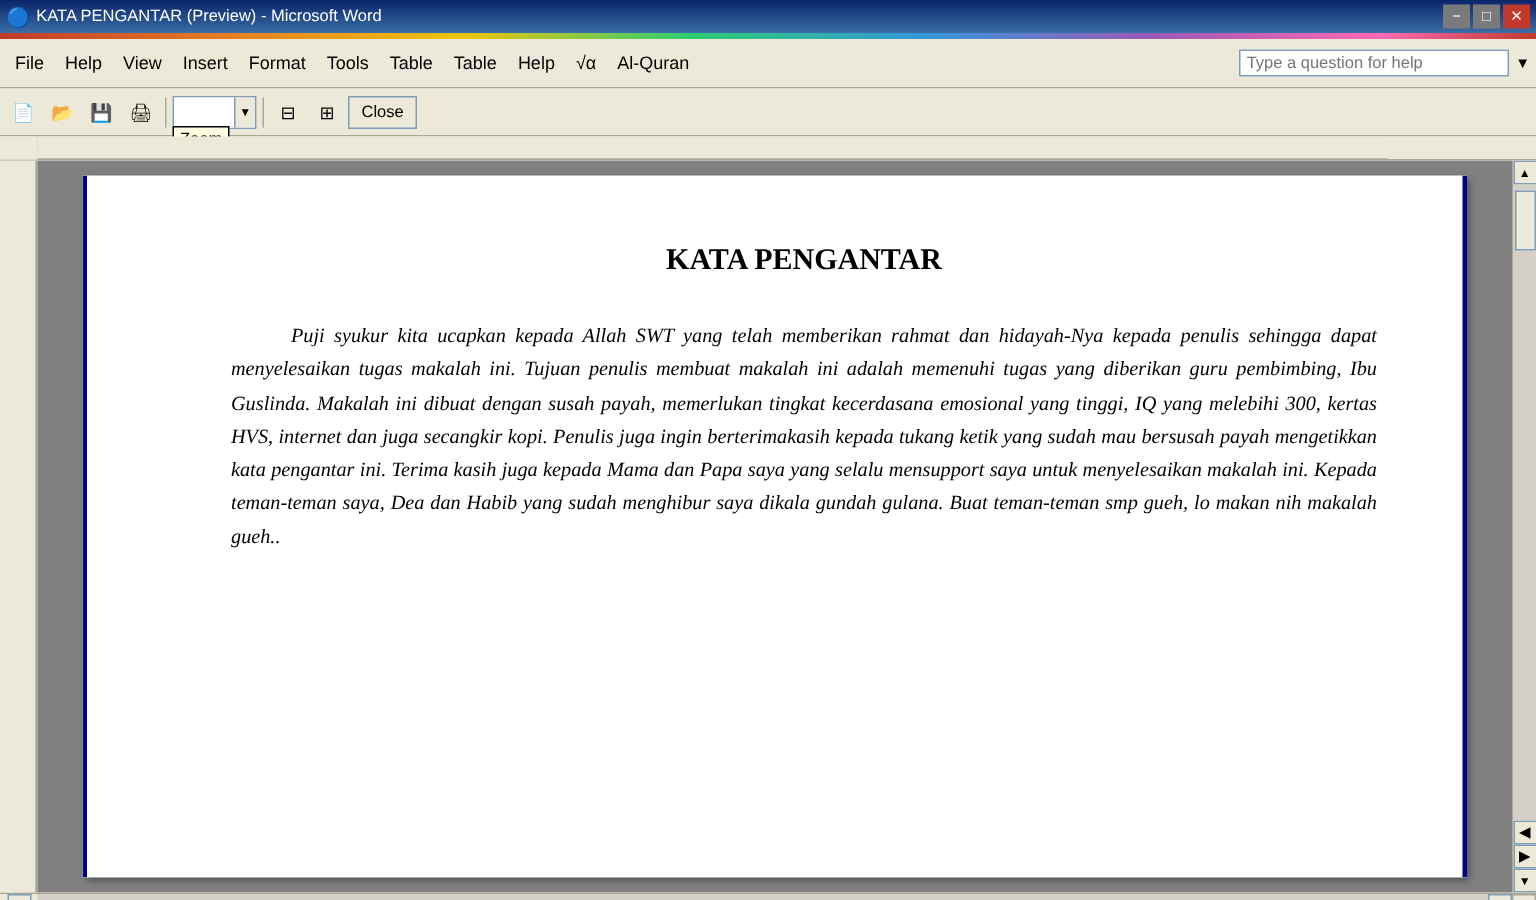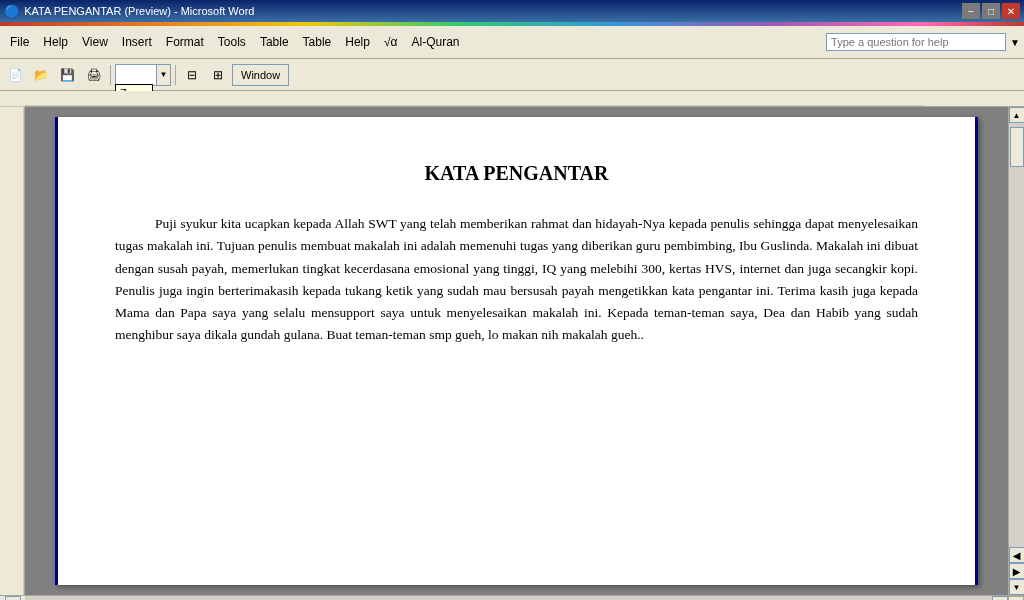--- a/index.html
+++ b/index.html
@@ -197,20 +197,21 @@
     
     .page-wrapper {
       position: absolute;
       top: 10px;
       left: 30px;
       right: 30px;
       bottom: 10px;
       background: white;
       box-shadow: 2px 2px 5px rgba(0,0,0,0.4);
       overflow: hidden;
+      padding-left: 39px;
     }
     .page-content {
       padding: 40px 60px 40px 60px;
       font-family: 'Times New Roman', Times, serif;
       font-size: 13.5px;
       color: #000;
       line-height: 1.6;
     }
     .page-title {
       text-align: center;
@@ -218,20 +219,21 @@
       font-weight: bold;
       margin-bottom: 24px;
       font-family: 'Times New Roman', Times, serif;
     }
     .page-paragraph {
       text-align: justify;
       text-indent: 40px;
       margin-bottom: 16px;
       font-size: 13.5px;
       line-height: 1.65;
+      font-style: italic;
     }
 
     
     .h-scroll-area {
       height: 16px;
       background: #ece9d8;
       border-top: 1px solid #aca899;
       display: flex;
       align-items: center;
     }
@@ -305,21 +307,21 @@
   <div class="toolbar-btn" title="Save">💾</div>
   <div class="toolbar-btn" title="Print Preview">🖨</div>
   <div class="toolbar-separator"></div>
   <div class="zoom-box">
     <input class="zoom-input" type="text" style="">
     <div class="zoom-arrow">▼</div>
   </div>
   <div class="toolbar-separator"></div>
   <div class="toolbar-btn">⊟</div>
   <div class="toolbar-btn">⊞</div>
-  <button class="close-btn">Window</button>
+  <button class="close-btn">Close</button>
 </div>
 
 <div class="zoom-label">Zoom</div>
 
 <div class="ruler-row">
   <div class="ruler-side">
     <svg width="25" height="16">
       <rect width="25" height="16" fill="#ece9d8"></rect>
       <line x1="0" y1="16" x2="25" y2="16" stroke="#aca899" stroke-width="1"></line>
     </svg>

